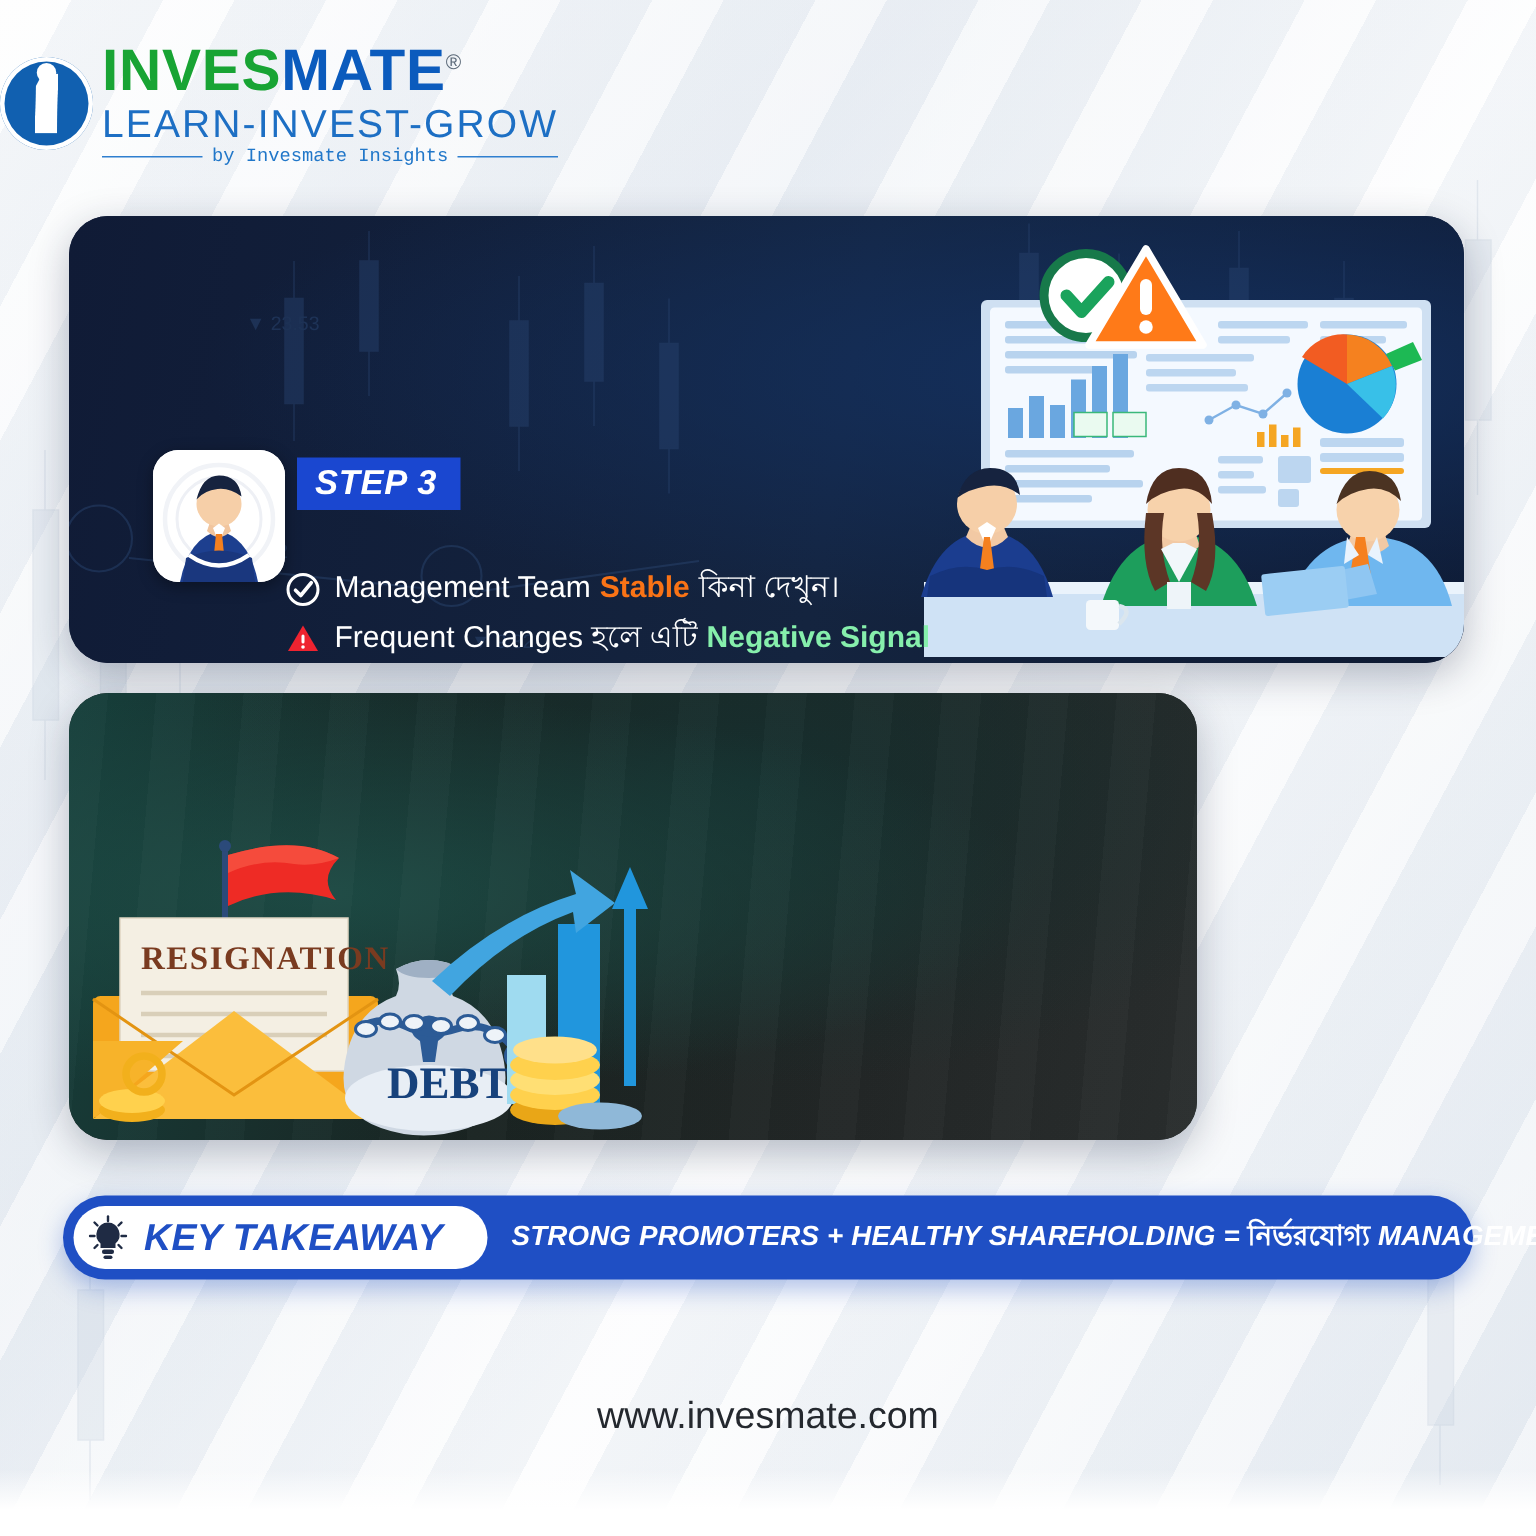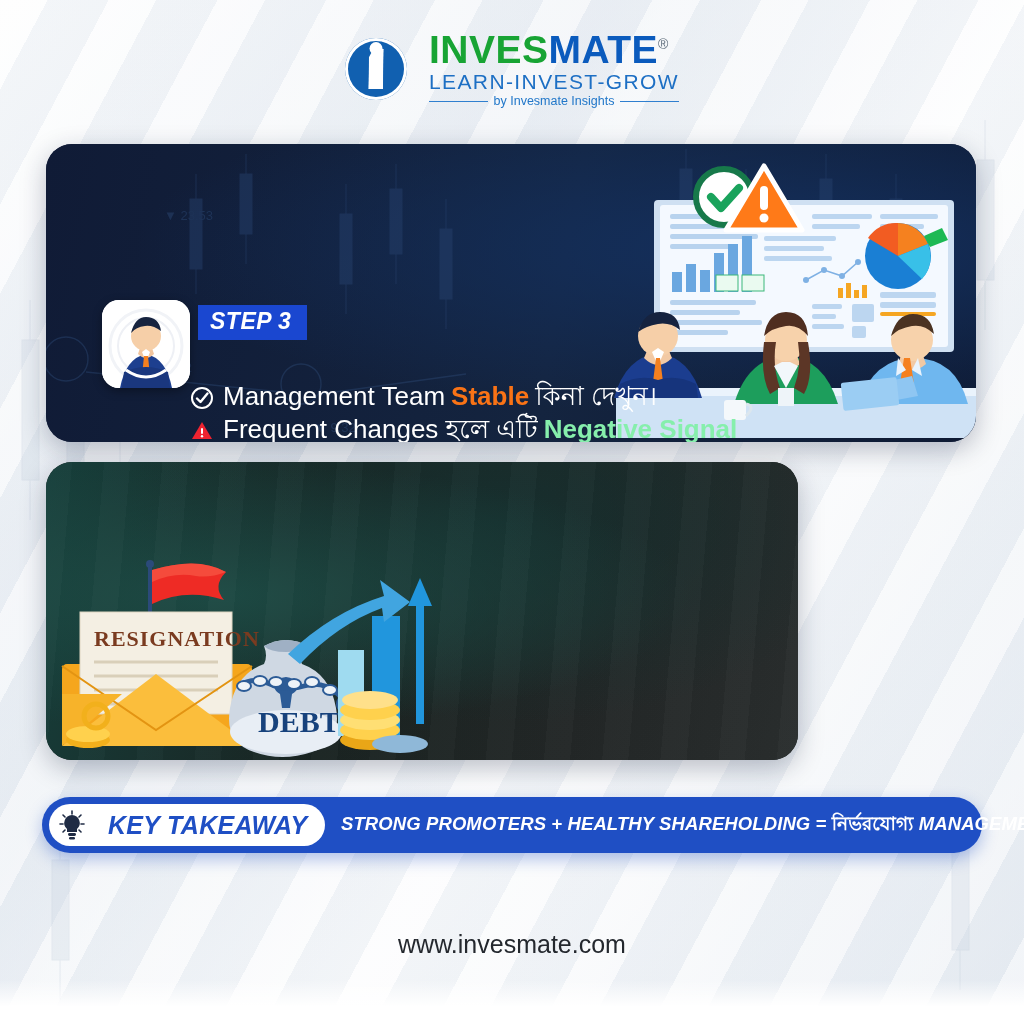--- a/index.html
+++ b/index.html
@@ -11,33 +11,33 @@
   
   .bg{position:absolute;inset:0;
     background:
       linear-gradient(125deg,rgba(255,255,255,.85) 0%,rgba(233,238,244,.5) 35%,rgba(255,255,255,.8) 60%,rgba(228,234,241,.6) 100%),
       linear-gradient(180deg,#f4f6f9 0%,#e7ecf2 50%,#eff2f6 100%);
   }
   .bg-stripes{position:absolute;inset:0;opacity:.55;
     background:repeating-linear-gradient(118deg,rgba(255,255,255,.75) 0px,rgba(255,255,255,.75) 42px,rgba(214,223,233,.45) 42px,rgba(214,223,233,.45) 96px);}
   .bg-candles{position:absolute;inset:0;opacity:.30;}
   
-  .logo-wrap{position:absolute;left:0;right:0;top:26px;height:86px;display:flex;align-items:center;justify-content:center;gap:22px;}
+  .logo-wrap{position:absolute;left:0;right:0;top:26px;height:86px;display:flex;align-items:center;gap:6px;}
   .logo-mark{width:62px;height:62px;border-radius:50%;background:#1160b0;position:relative;flex:0 0 auto;
      box-shadow:0 0 0 3px #ffffff inset;}
   .logo-mark:after{content:"";position:absolute;left:50%;top:11px;width:15px;height:40px;background:#fff;
      transform:translateX(-50%) skewX(-1deg);clip-path:polygon(30% 0,100% 0,100% 100%,0 100%,0 22%);}
   .logo-mark .dot{position:absolute;left:50%;transform:translateX(-50%);top:4px;width:13px;height:13px;border-radius:50%;background:#fff;}
   .logo-text{display:flex;flex-direction:column;line-height:1;}
   .logo-main{font-size:39px;font-weight:bold;letter-spacing:.5px;white-space:nowrap;}
   .logo-main .g1{color:#18a434;}
   .logo-main .g2{color:#0b5bbd;}
   .logo-reg{font-size:14px;color:#5d6b7a;vertical-align:super;font-weight:normal;}
-  .logo-sub{font-size:21px;color:#1d6fc4;letter-spacing:1.4px;margin-top:2px;font-weight:normal;}
-  .logo-sub2{display:flex;align-items:center;gap:6px;margin-top:3px;}
+  .logo-sub{font-size:26px;color:#1d6fc4;letter-spacing:1.4px;margin-top:2px;font-weight:normal;}
+  .logo-sub2{display:flex;align-items:center;gap:6px;margin-top:3px;font-family:Liberation Mono, monospace;}
   .logo-sub2 .ln{height:1px;background:#2f7fcf;flex:1;}
   .logo-sub2 span{font-size:12.5px;color:#2177c9;white-space:nowrap;}
   
   .card{position:absolute;border-radius:26px;overflow:hidden;}
   .card1{left:46px;top:144px;width:930px;height:298px;background:#141f3c;
      box-shadow:0 8px 26px rgba(20,32,60,.28);}
   .card1-bg{position:absolute;inset:0;background:
       radial-gradient(ellipse at 78% 35%,#14305e 0%,rgba(18,34,66,0) 62%),
       linear-gradient(100deg,#101b36 0%,#14243f 55%,#0e1a33 100%);}
   .c1-candles{position:absolute;inset:0;opacity:.45;}
@@ -55,31 +55,31 @@
      padding:3px 16px 5px 12px;}
   
   .head{position:absolute;color:#fff;font-weight:bold;font-style:italic;font-size:28.5px;white-space:nowrap;
      text-shadow:0 2px 4px rgba(0,0,0,.45);}
   .head3{left:150px;top:193px;}
   .head .bn{font-style:normal;}
   
   .thumb{position:absolute;border-radius:17px;overflow:hidden;background:#fff;box-shadow:0 3px 10px rgba(0,0,0,.35);}
   .thumb-avatar{left:56px;top:156px;width:88px;height:88px;padding:0;}
   
-  .b-row{position:absolute;display:flex;align-items:center;gap:9px;color:#fff;font-size:26px;white-space:nowrap;}
+  .b-row{position:absolute;display:flex;align-items:center;gap:9px;color:#fff;font-size:20px;white-space:nowrap;}
   .b1{left:144px;top:232px;}
   .b2{left:144px;top:265px;}
   .b-row .tx{display:flex;align-items:baseline;gap:6px;}
   .em-green{color:#f97316;font-weight:bold;}
   .em-red{color:#86efac;font-weight:bold;}
   
   .kt{position:absolute;left:42px;top:797px;width:940px;height:56px;background:#1f4fc4;border-radius:28px;
      display:flex;align-items:center;box-shadow:0 6px 16px rgba(31,79,196,.35);}
   .kt-pill{margin-left:7px;height:42px;min-width:250px;background:#fff;border-radius:21px;
-     display:flex;align-items:center;gap:23px;padding:0 16px 0 10px;}
+     display:flex;align-items:center;gap:11px;padding:0 16px 0 10px;}
   .kt-pill .lbl{color:#1f4fc4;font-weight:bold;font-style:italic;font-size:25px;letter-spacing:.3px;white-space:nowrap;}
   .kt-txt{color:#fff;font-weight:bold;font-style:italic;font-size:18.5px;margin-left:16px;white-space:nowrap;letter-spacing:.1px;}
   .kt-txt .bn{font-style:normal;}
   
   .foot{position:absolute;left:0;right:0;top:930px;text-align:center;font-size:25px;color:#24282e;}
   .foot-bottom{position:absolute;left:0;right:0;bottom:0;height:44px;background:linear-gradient(180deg,rgba(255,255,255,0),#ffffff 60%);}
 </style>
 </head>
 <body>
 

